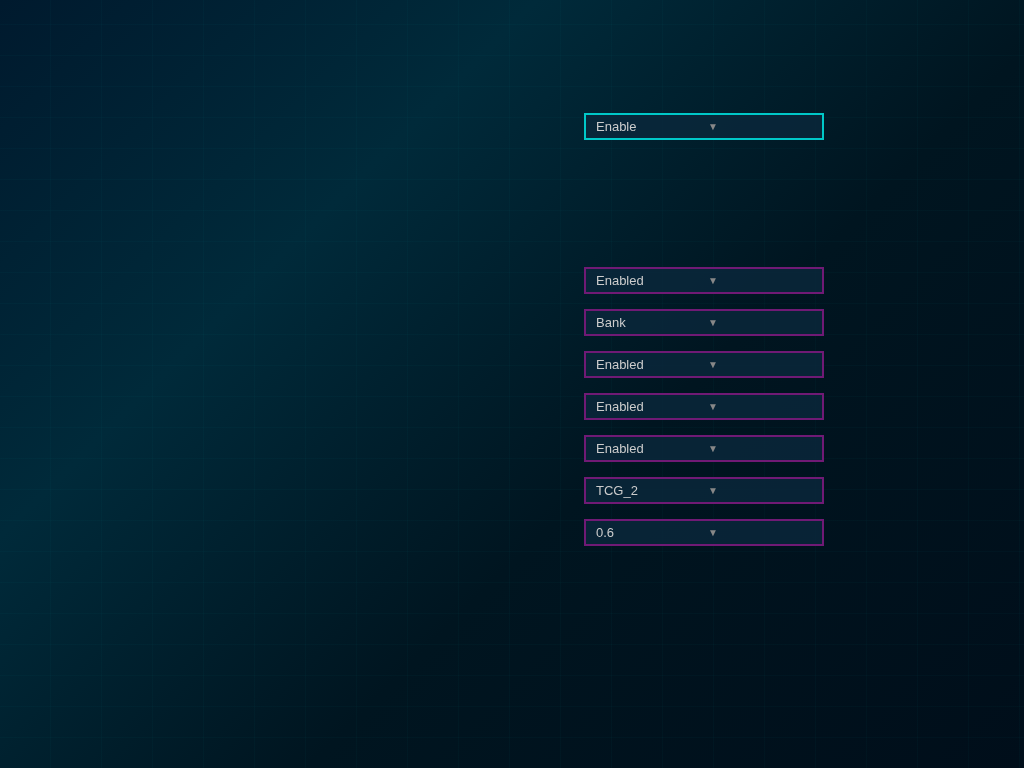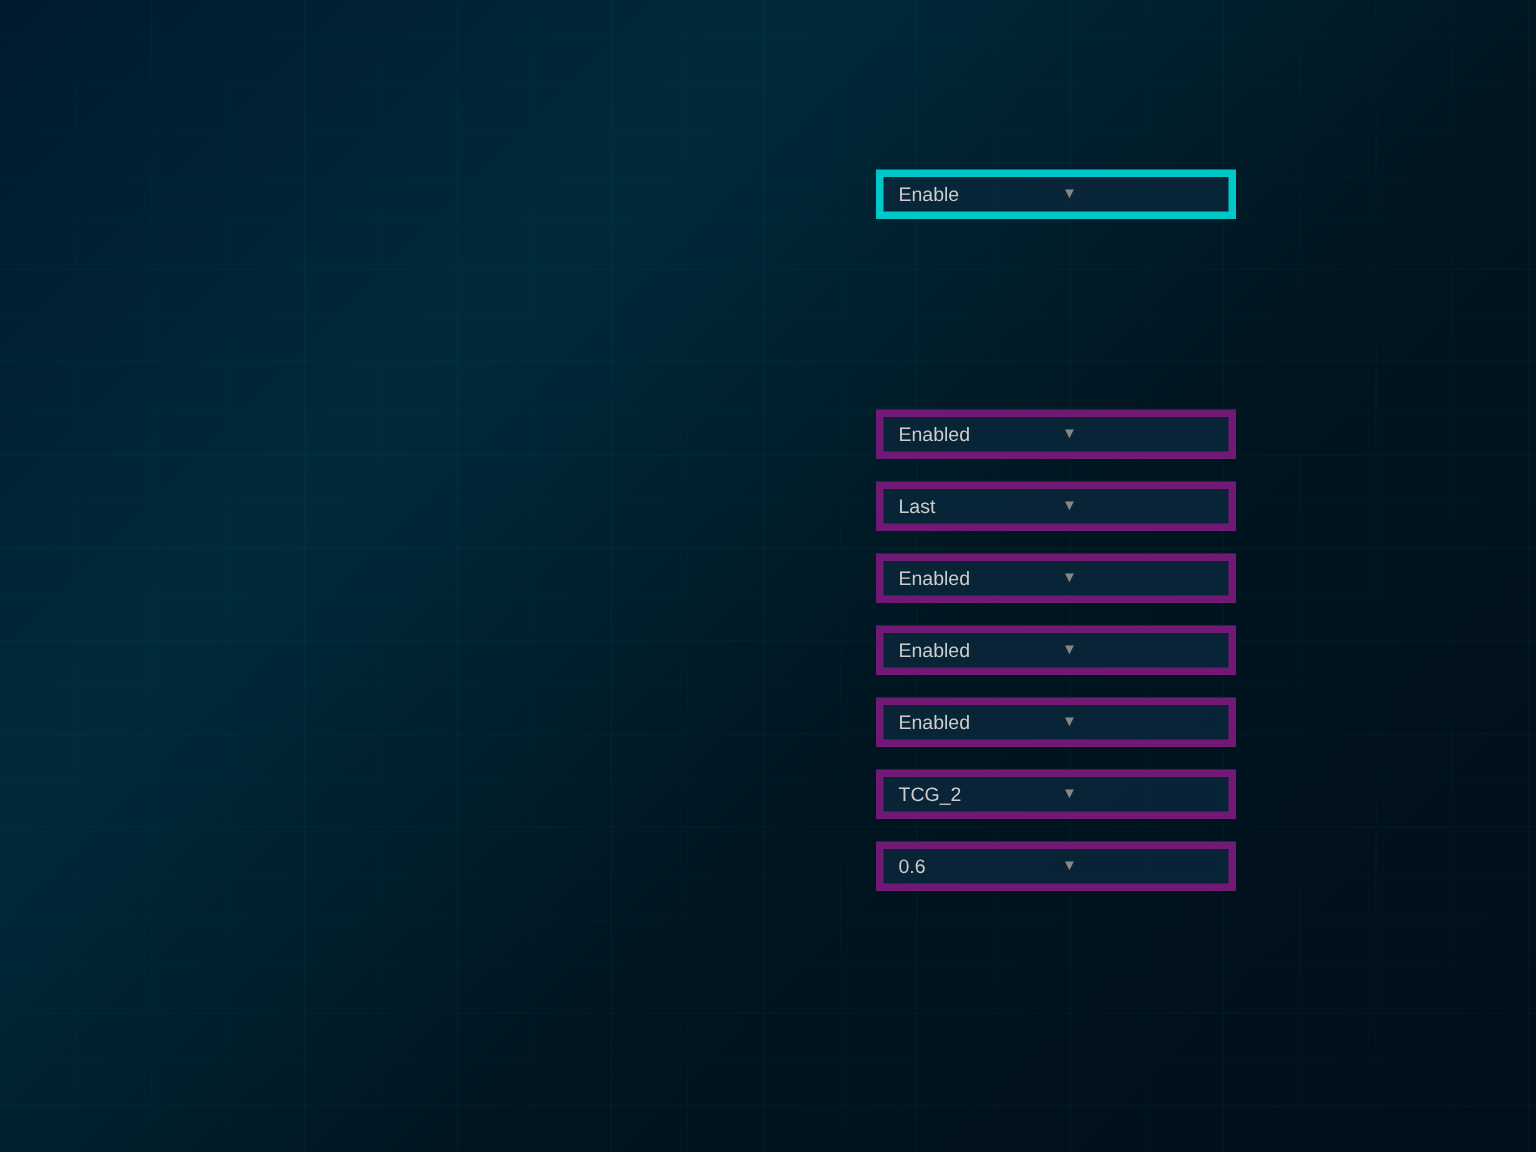--- a/index.html
+++ b/index.html
@@ -167,21 +167,21 @@
       font-size: 13px;
       color: #ccc;
       min-width: 240px;
       text-align: left;
       padding-left: 10px;
     }
     .setting-dropdown {
       display: flex;
       align-items: center;
       background: rgba(10,40,60,0.8);
-      border: 5px solid #701a75;
+      border: 2px solid #701a75;
       min-width: 240px;
       padding: 4px 10px;
       font-size: 13px;
       color: #ccc;
       cursor: pointer;
       position: relative;
     }
     .setting-dropdown.teal-border {
       border-color: #00c8c8;
     }
@@ -417,21 +417,21 @@
           <div class="setting-label">SHA256 PCR Bank</div>
           <div class="setting-dropdown">
             <span>Enabled</span>
             <span class="dropdown-arrow">▼</span>
           </div>
         </div>
 
         <div class="setting-row">
           <div class="setting-label">Pending operation</div>
           <div class="setting-dropdown">
-            <span>Last</span>
+            <span>Bank</span>
             <span class="dropdown-arrow">▼</span>
           </div>
         </div>
 
         <div class="setting-row">
           <div class="setting-label">Platform Hierarchy</div>
           <div class="setting-dropdown">
             <span>Enabled</span>
             <span class="dropdown-arrow">▼</span>
           </div>

